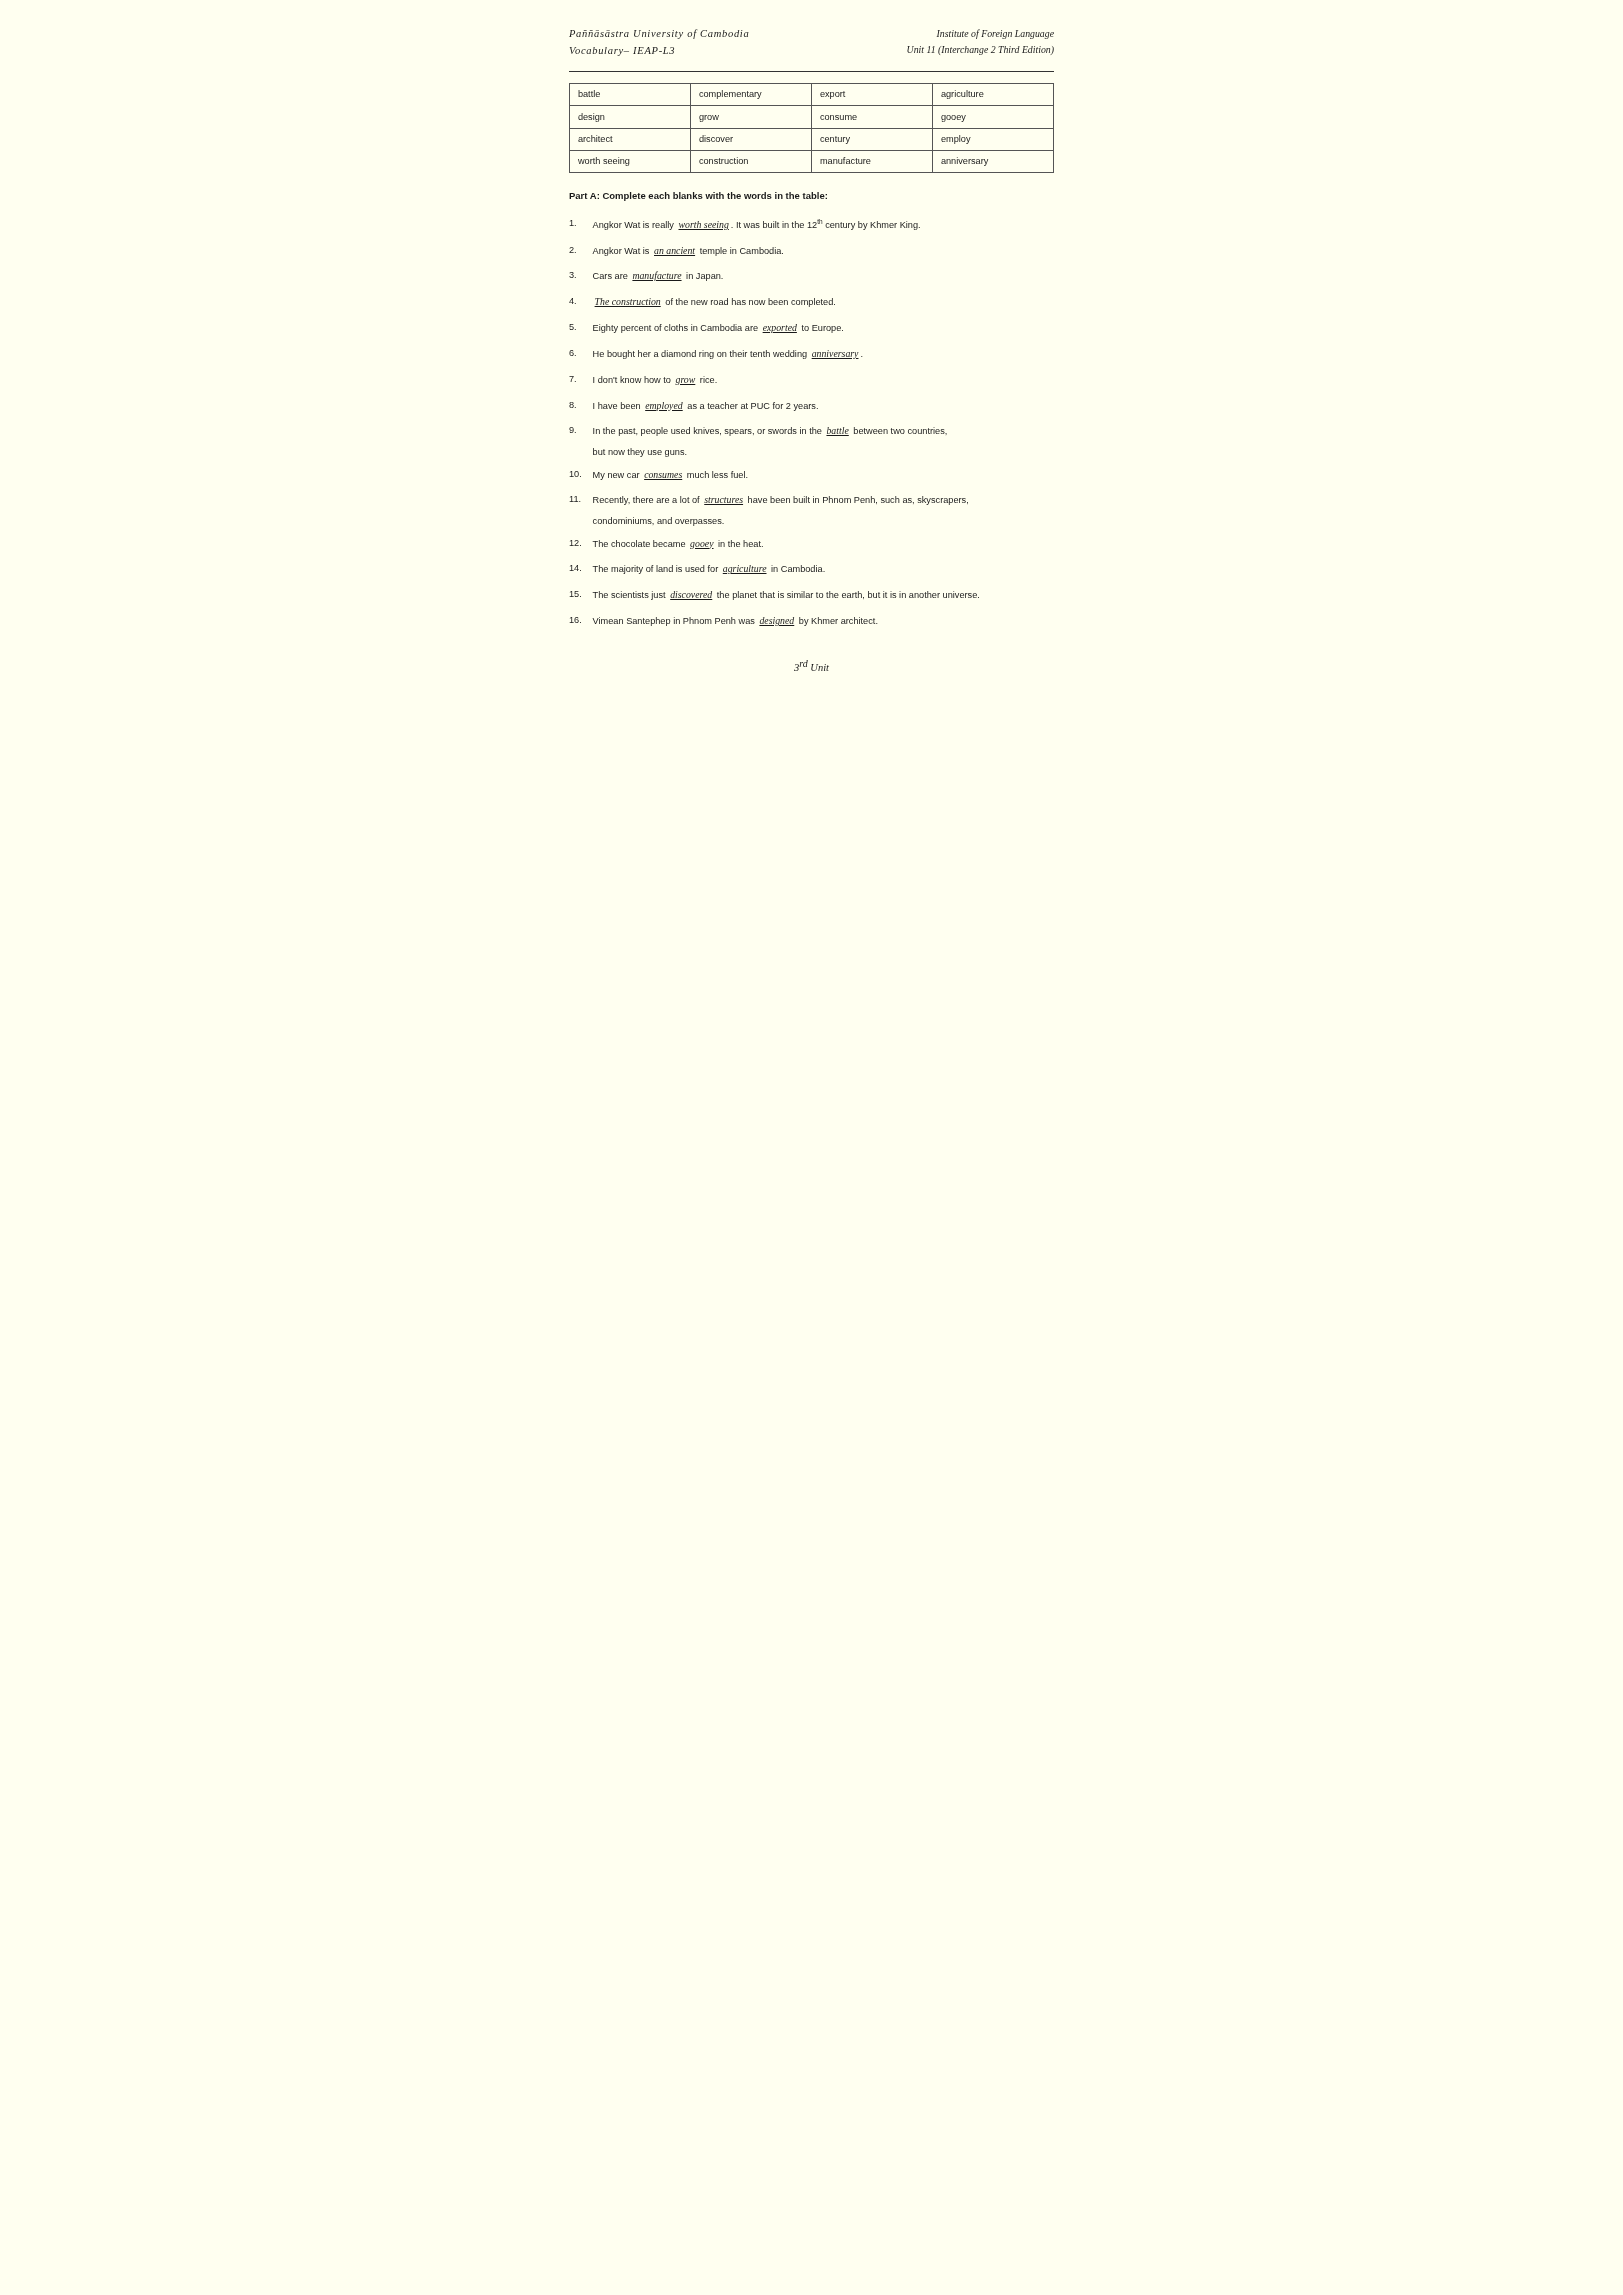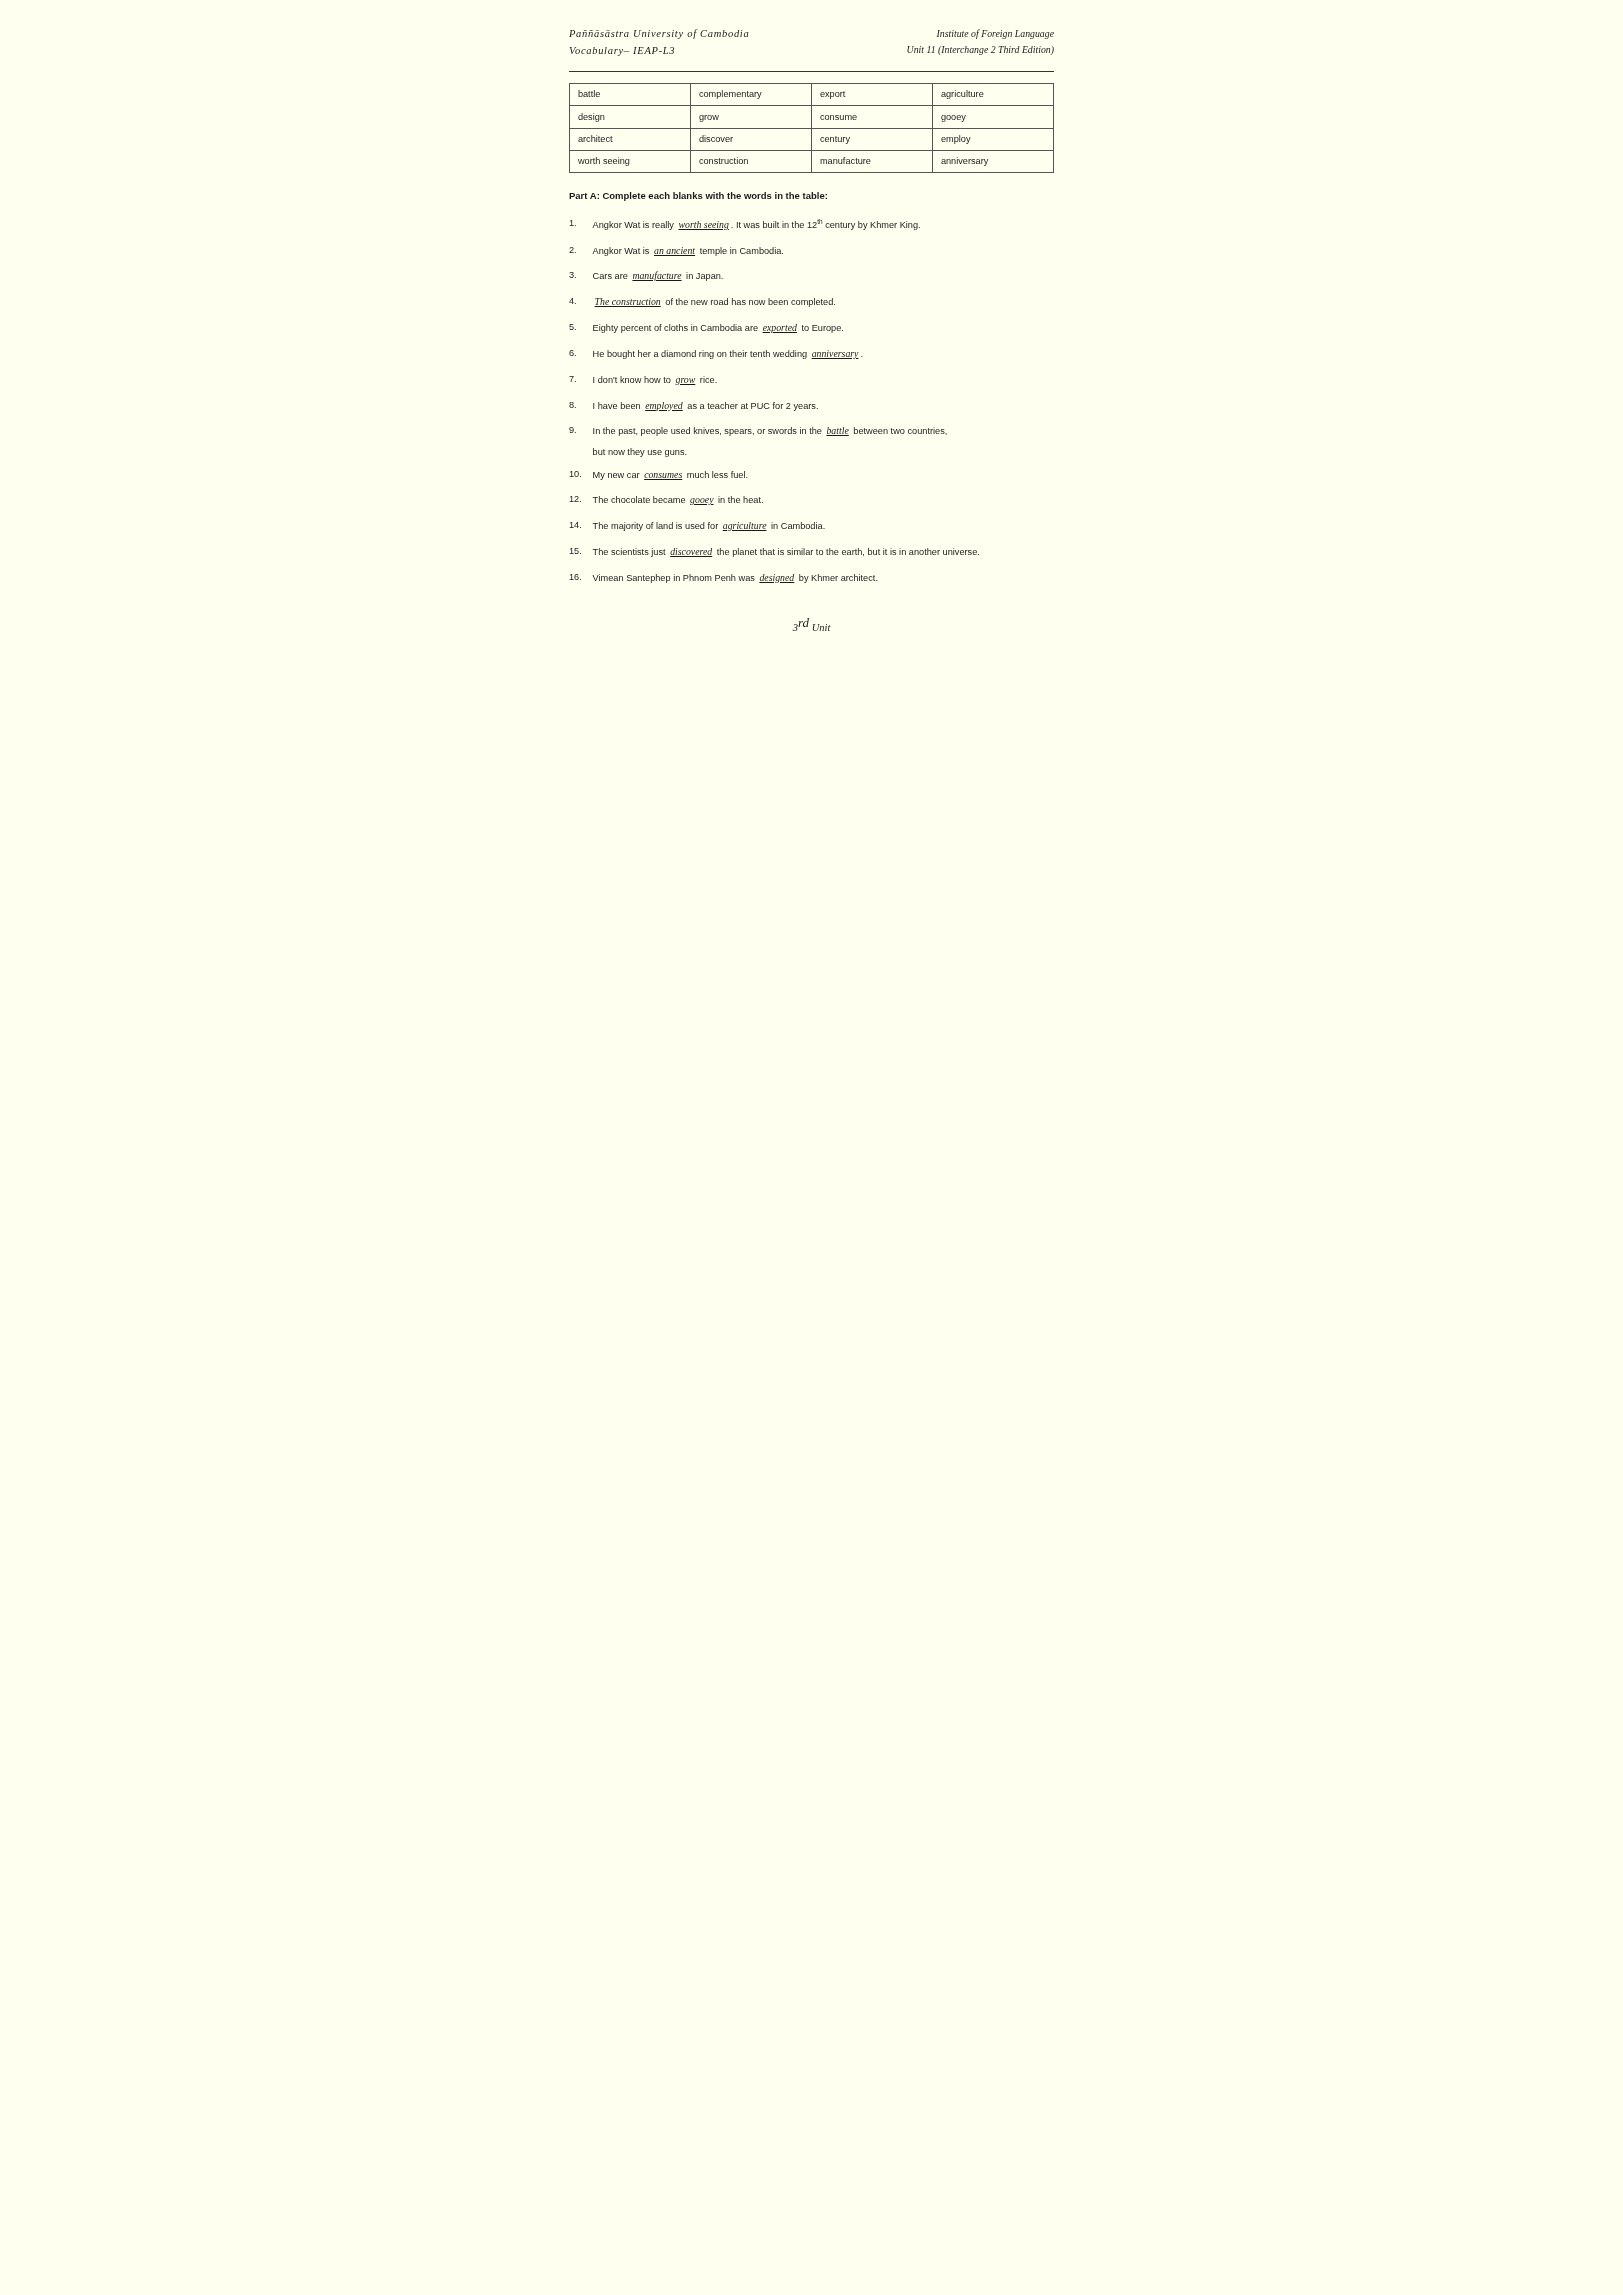--- a/index.html
+++ b/index.html
@@ -134,21 +134,21 @@
     
     .footer {
       text-align: center;
       margin-top: 26px;
       font-family: 'Palatino Linotype', Palatino, serif;
       font-style: italic;
       font-size: 10.5px;
     }
 
     .footer sup {
-      font-size: 13px;
+      font-size: 10px;
     }
   </style>
 </head>
 <body>
 
 <div class="header">
   <div class="header-left">
     <div class="header-line1-left">Paññāsāstra University of Cambodia</div>
     <div class="header-line2-left">Vocabulary– IEAP-L3</div>
   </div>
@@ -248,20 +248,27 @@
       <div class="continuation">but now they use guns.</div>
     </li>
     <li>
       <div class="exercise-item">
         <span class="item-num">10.</span>
         <span class="item-text">My new car <span class="answer">consumes</span> much less fuel.</span>
       </div>
     </li>
     <li>
       <div class="exercise-item">
+        <span class="item-num">11.</span>
+        <span class="item-text">Recently, there are a lot of <span class="answer">structures</span> have been built in Phnom Penh, such as, skyscrapers,</span>
+      </div>
+      <div class="continuation">condominiums, and overpasses.</div>
+    </li>
+    <li>
+      <div class="exercise-item">
         <span class="item-num">12.</span>
         <span class="item-text">The chocolate became <span class="answer">gooey</span> in the heat.</span>
       </div>
     </li>
     <li>
       <div class="exercise-item">
         <span class="item-num">14.</span>
         <span class="item-text">The majority of land is used for <span class="answer">agriculture</span> in Cambodia.</span>
       </div>
     </li>

